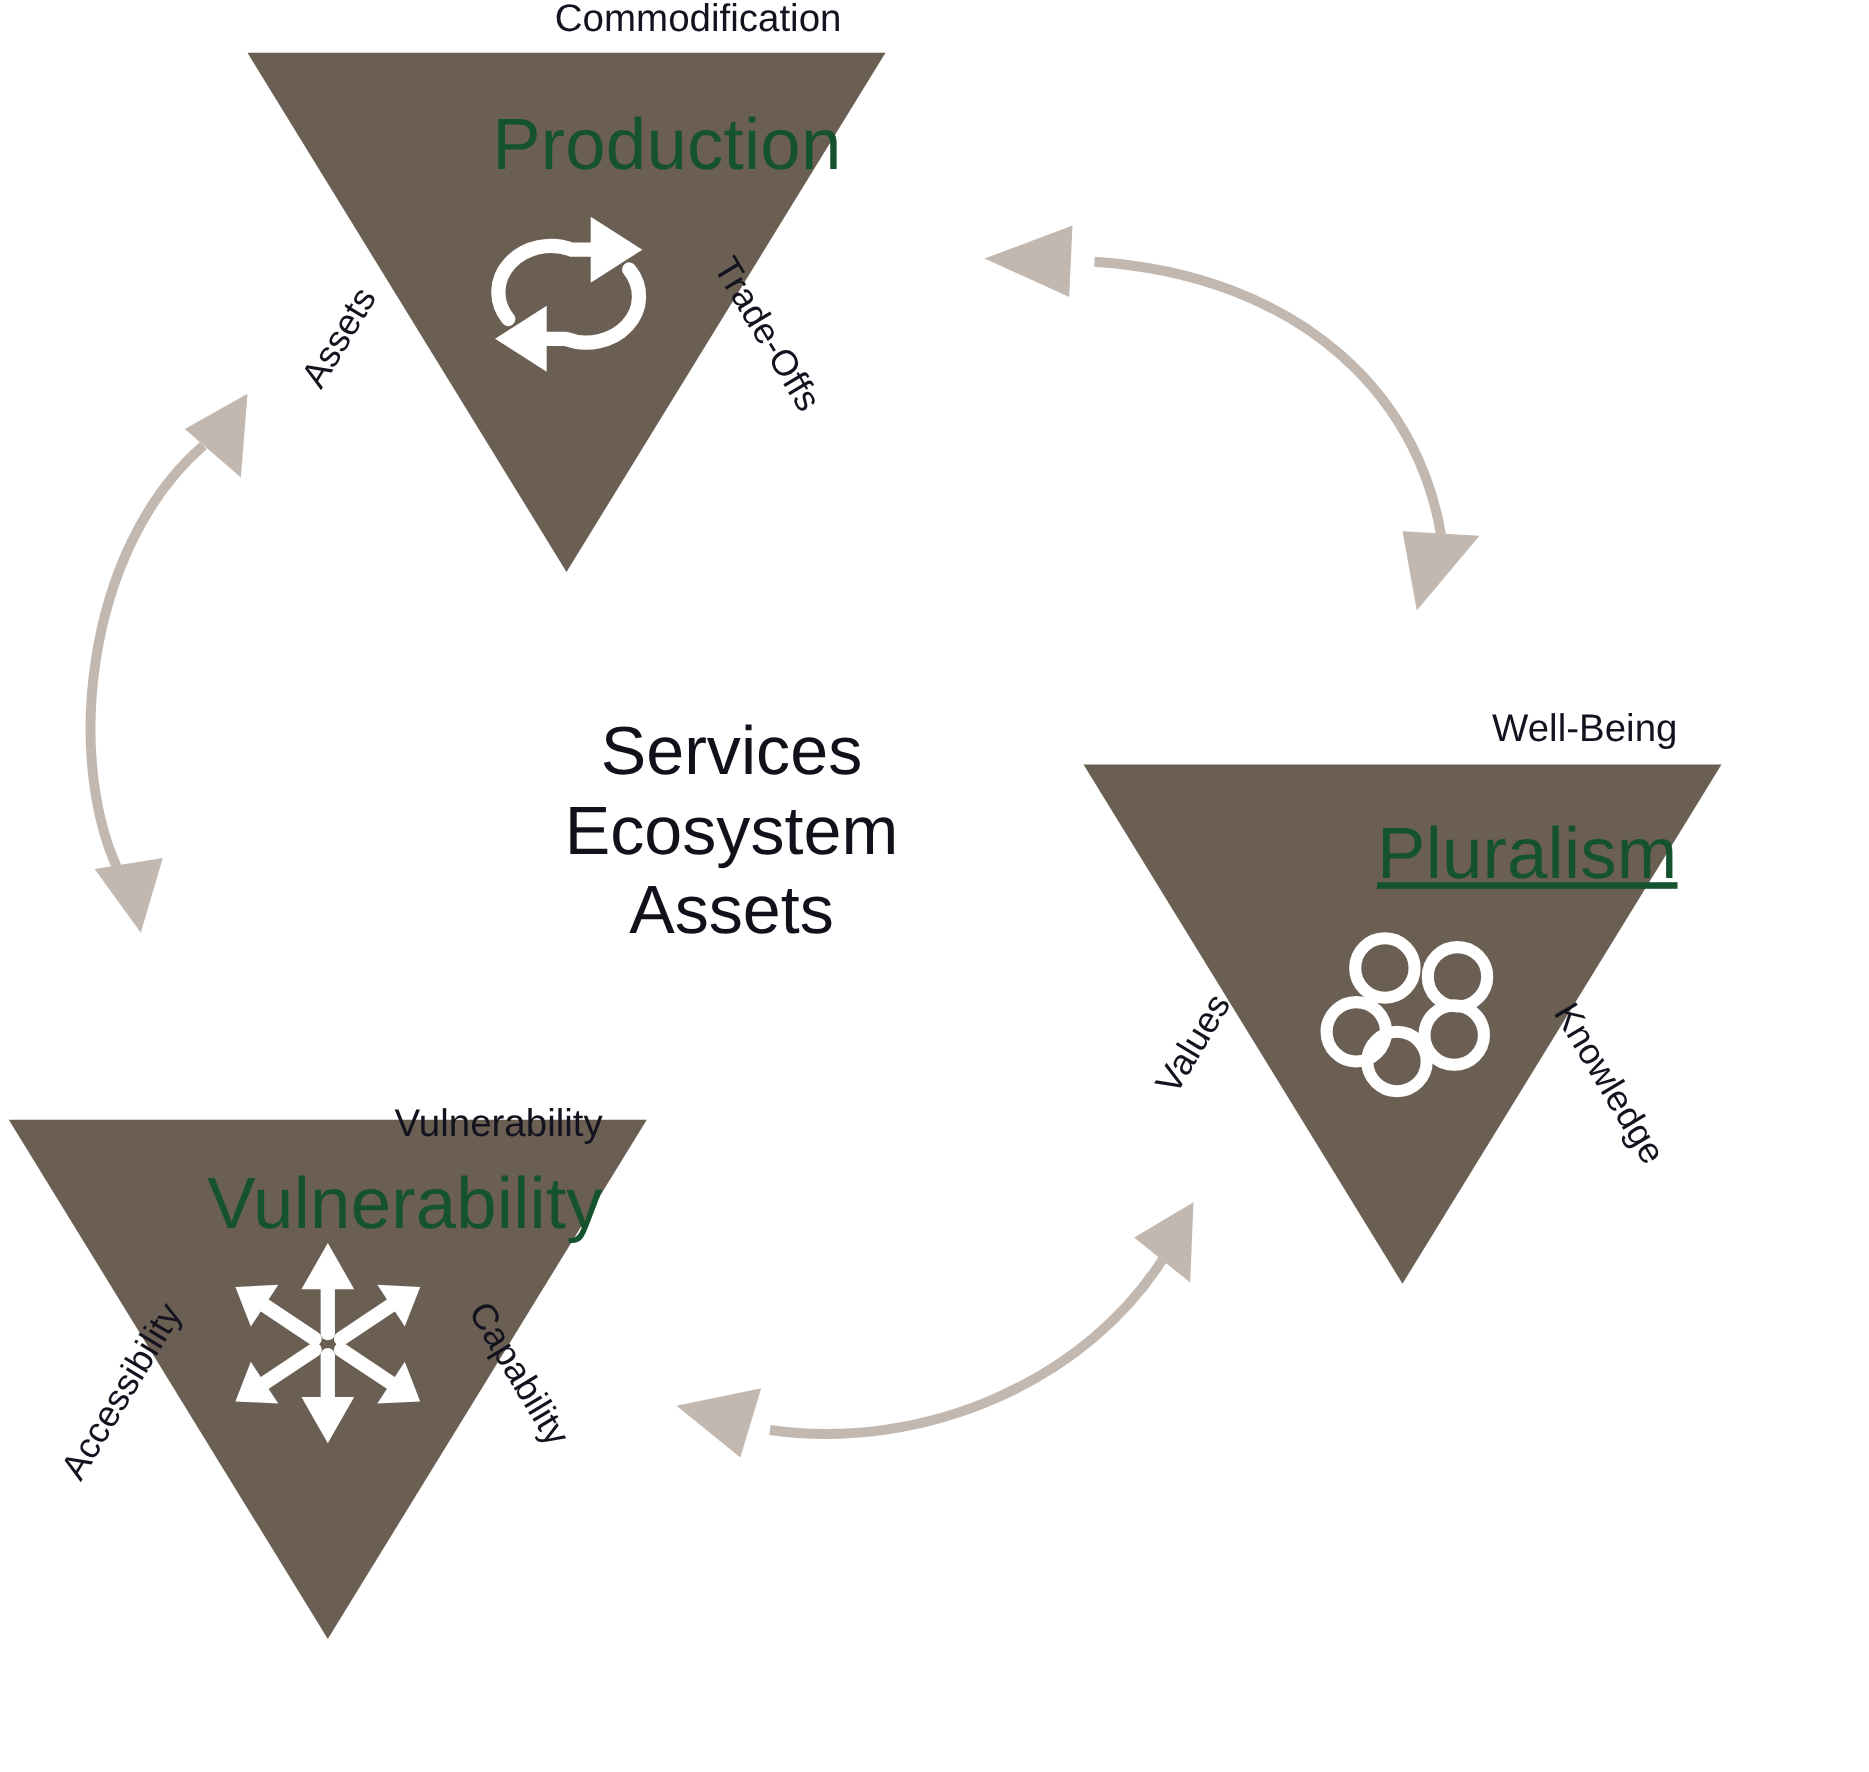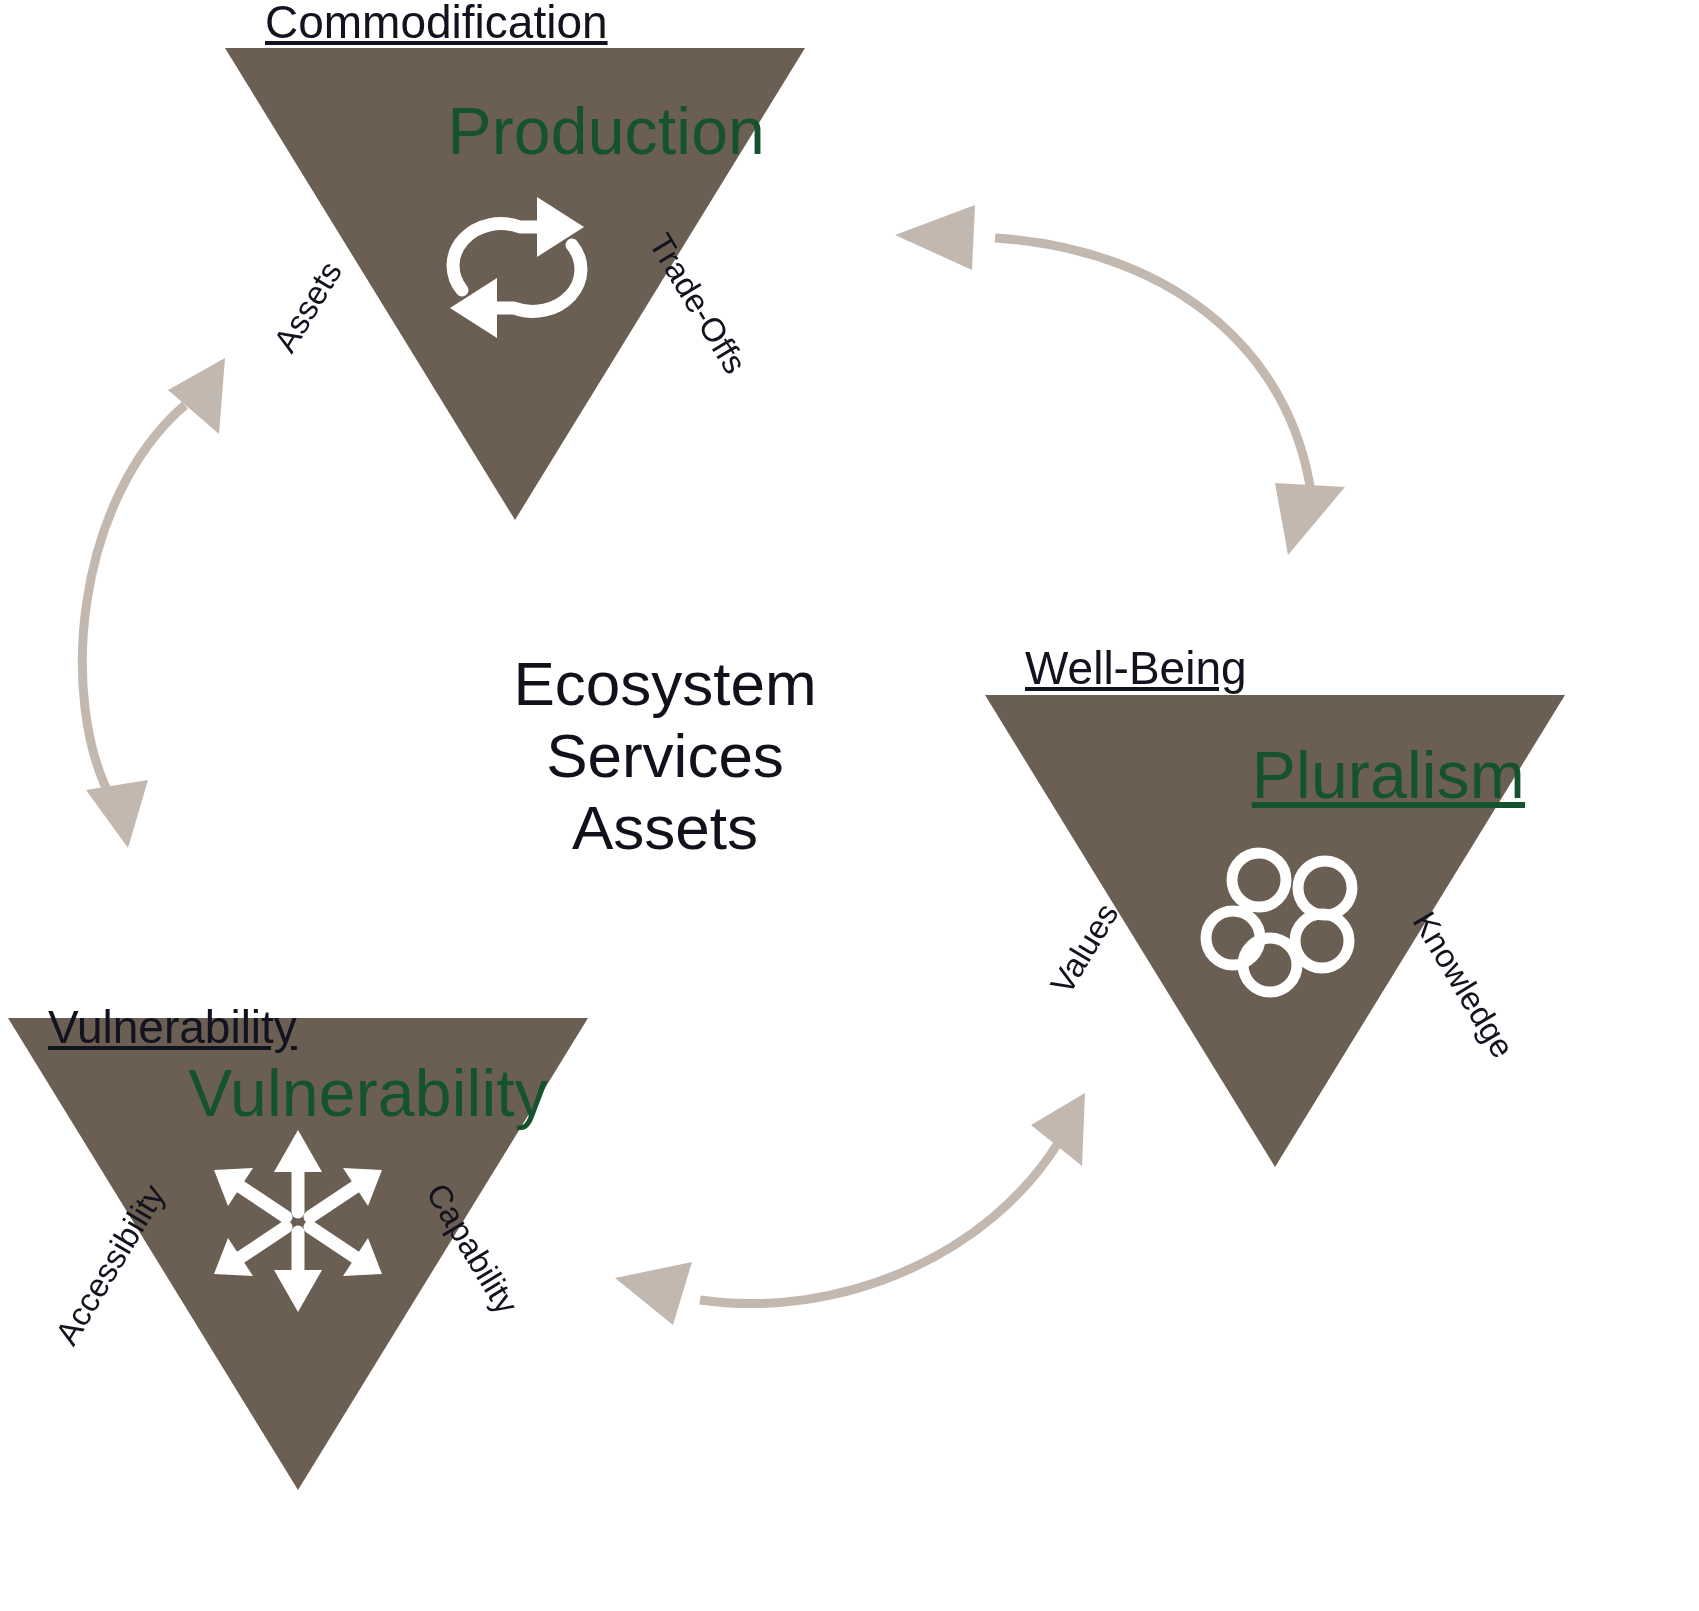--- a/index.html
+++ b/index.html
@@ -67,25 +67,24 @@
     color: #13131f;
     font-size: 33px;
     font-weight: 400;
     white-space: nowrap;
     line-height: 1;
     transform-origin: 50% 50%;
   }
   .top-label {
     position: absolute;
     color: #13131f;
-    font-size: 46px;
+    font-size: 35px;
     white-space: nowrap;
     line-height: 1;
-    text-align: left;
-    text-decoration: underline;
+    text-align: right;
   }
   #center-text {
     position: absolute;
     left: 430px;
     top: 648px;
     width: 470px;
     text-align: center;
     color: #11111c;
     font-size: 62px;
     line-height: 1.16;
@@ -163,22 +162,22 @@
     </g>
 
     <g>
       <path class="arc-path" d="M 185,405 C 75,500 58,700 112,800"></path>
       <polygon class="arc-head" points="225,358 219,434 168,390"></polygon>
       <polygon class="arc-head" points="128,848 86,790 148,780"></polygon>
     </g>
   </svg>
 
   <div id="center-text">
+    <div>Services</div>
     <div>Ecosystem</div>
-    <div>Services</div>
     <div>Assets</div>
   </div>
 
   <div class="top-label" style="left:265px; top:-1px; width:500px;">Commodification</div>
 
   <div class="node-title" style="left:265px; top:98px; width:500px;">Production</div>
 
   <div class="edge-label" style="left:258px; top:290px; transform: rotate(-59deg);">Assets</div>
 
   <div class="edge-label" style="left:620px; top:287px; transform: rotate(59deg);">Trade-Offs</div>

